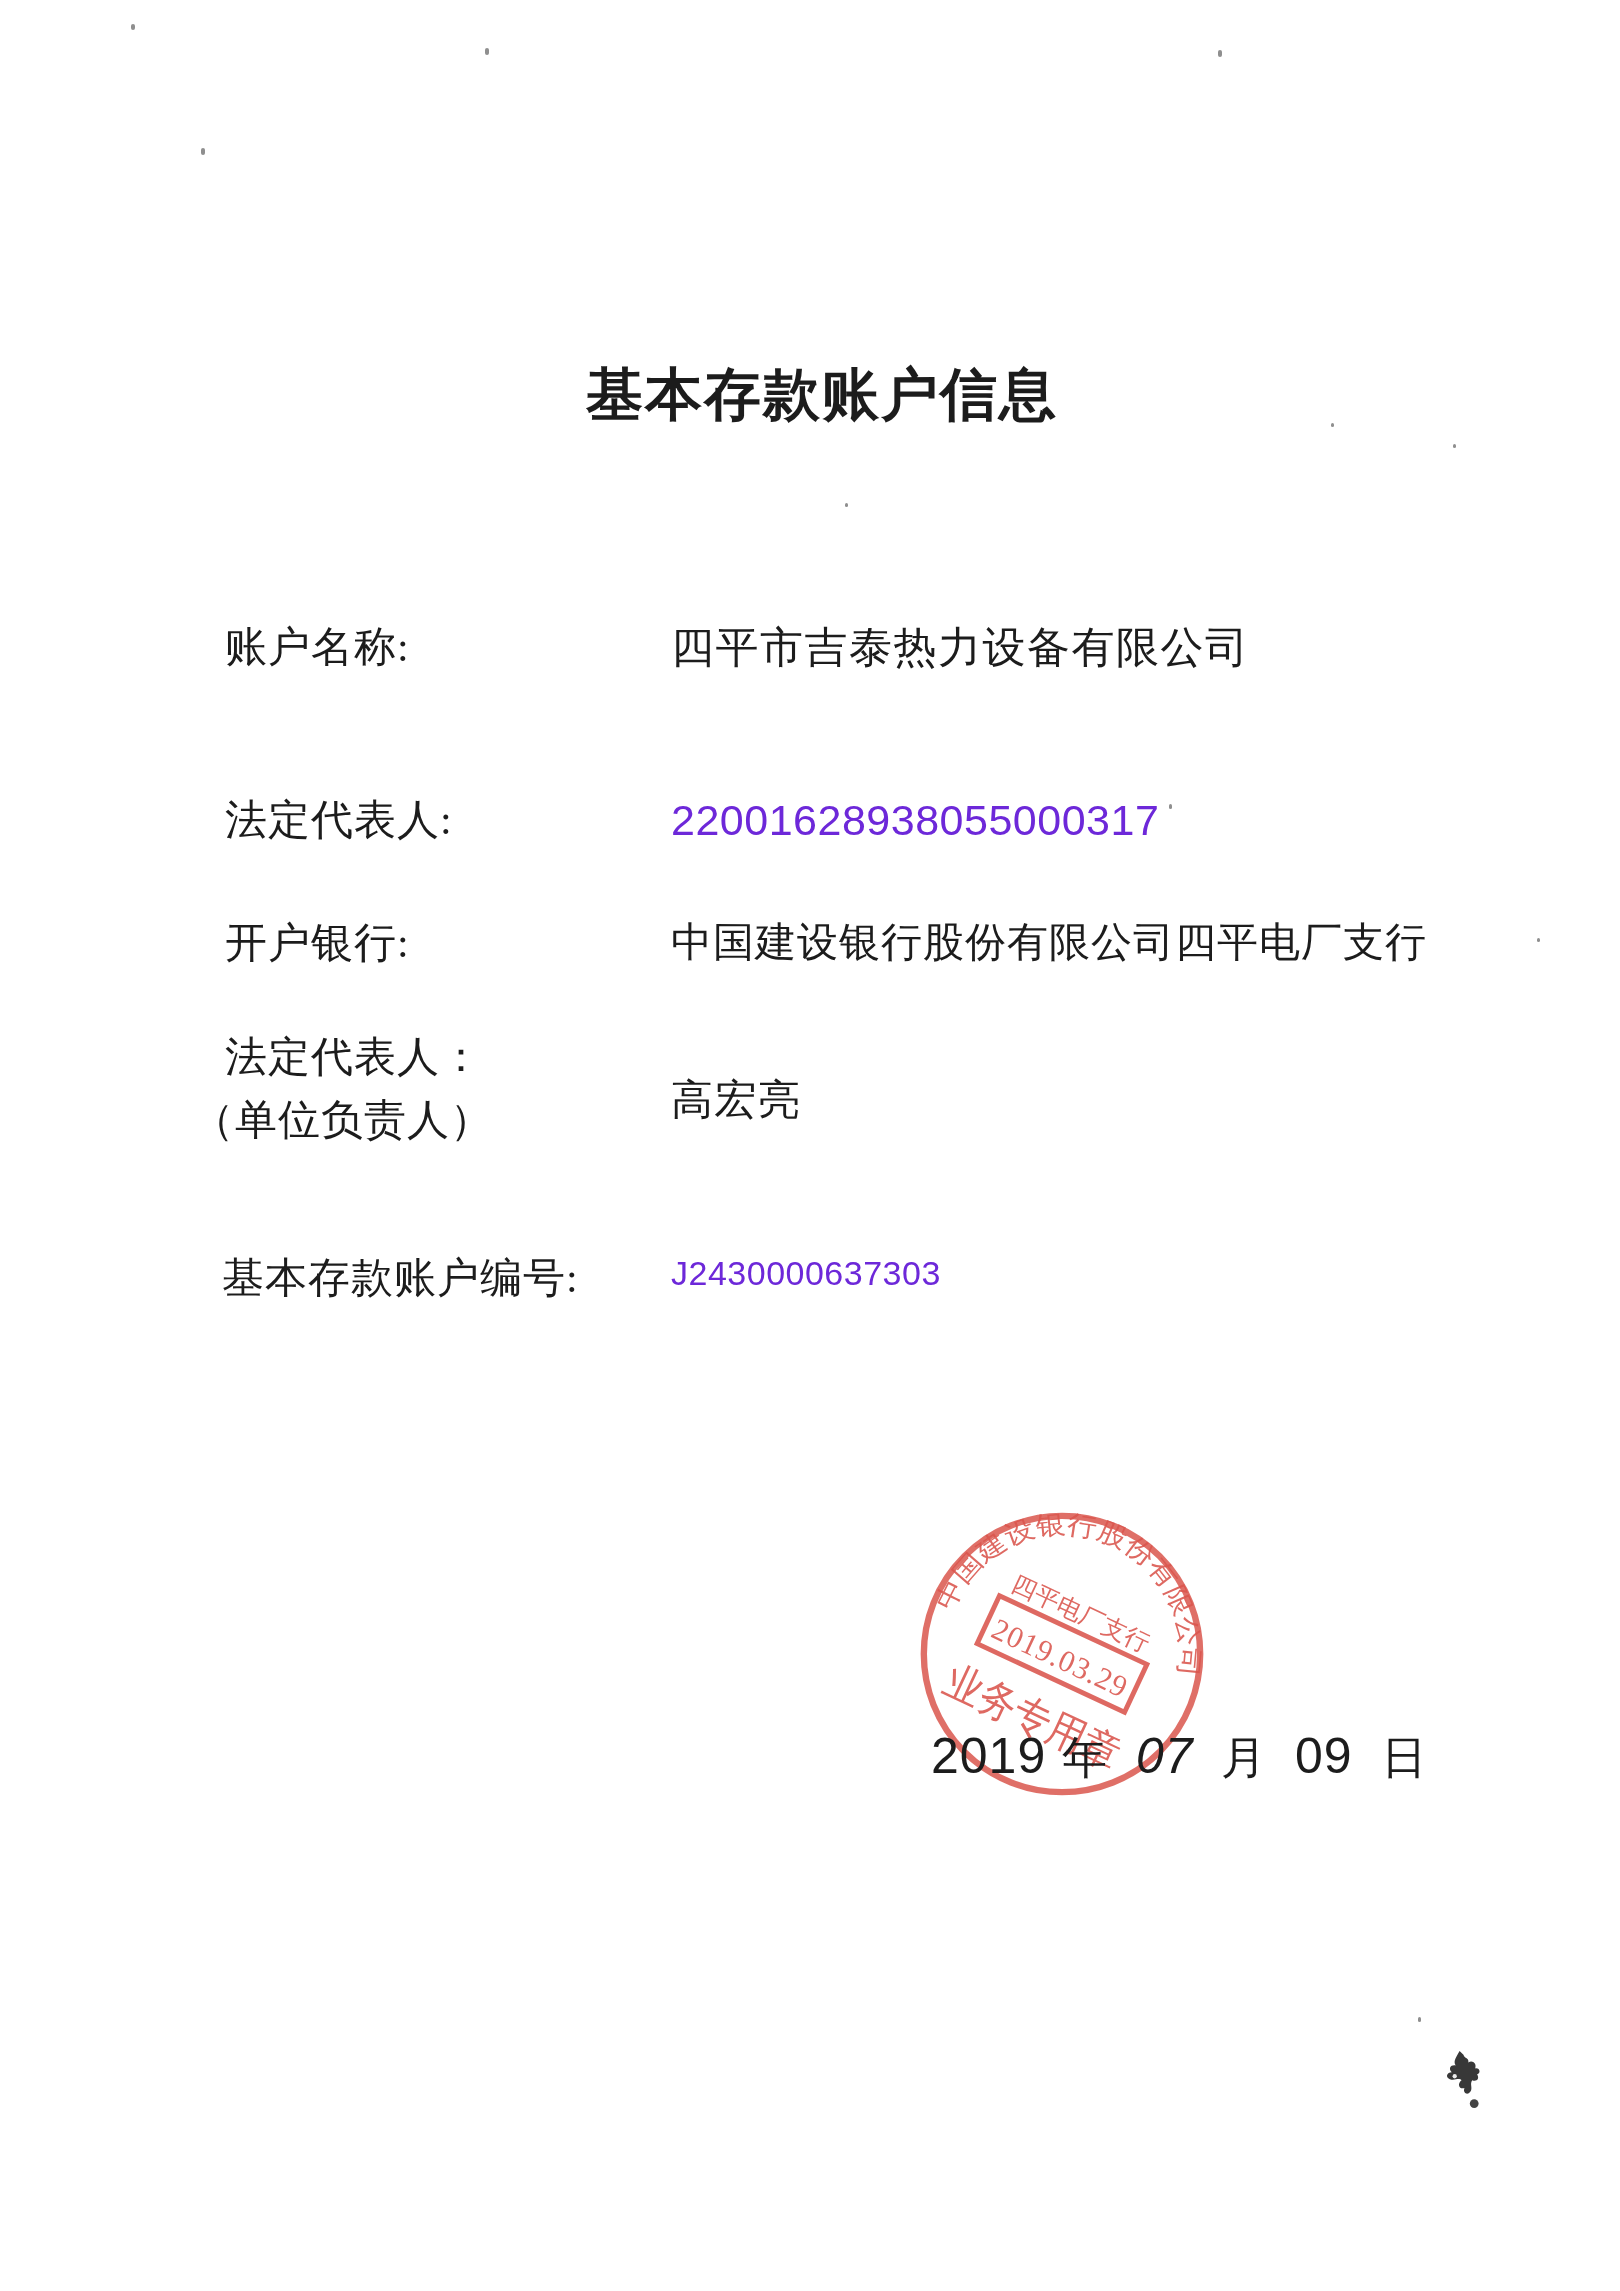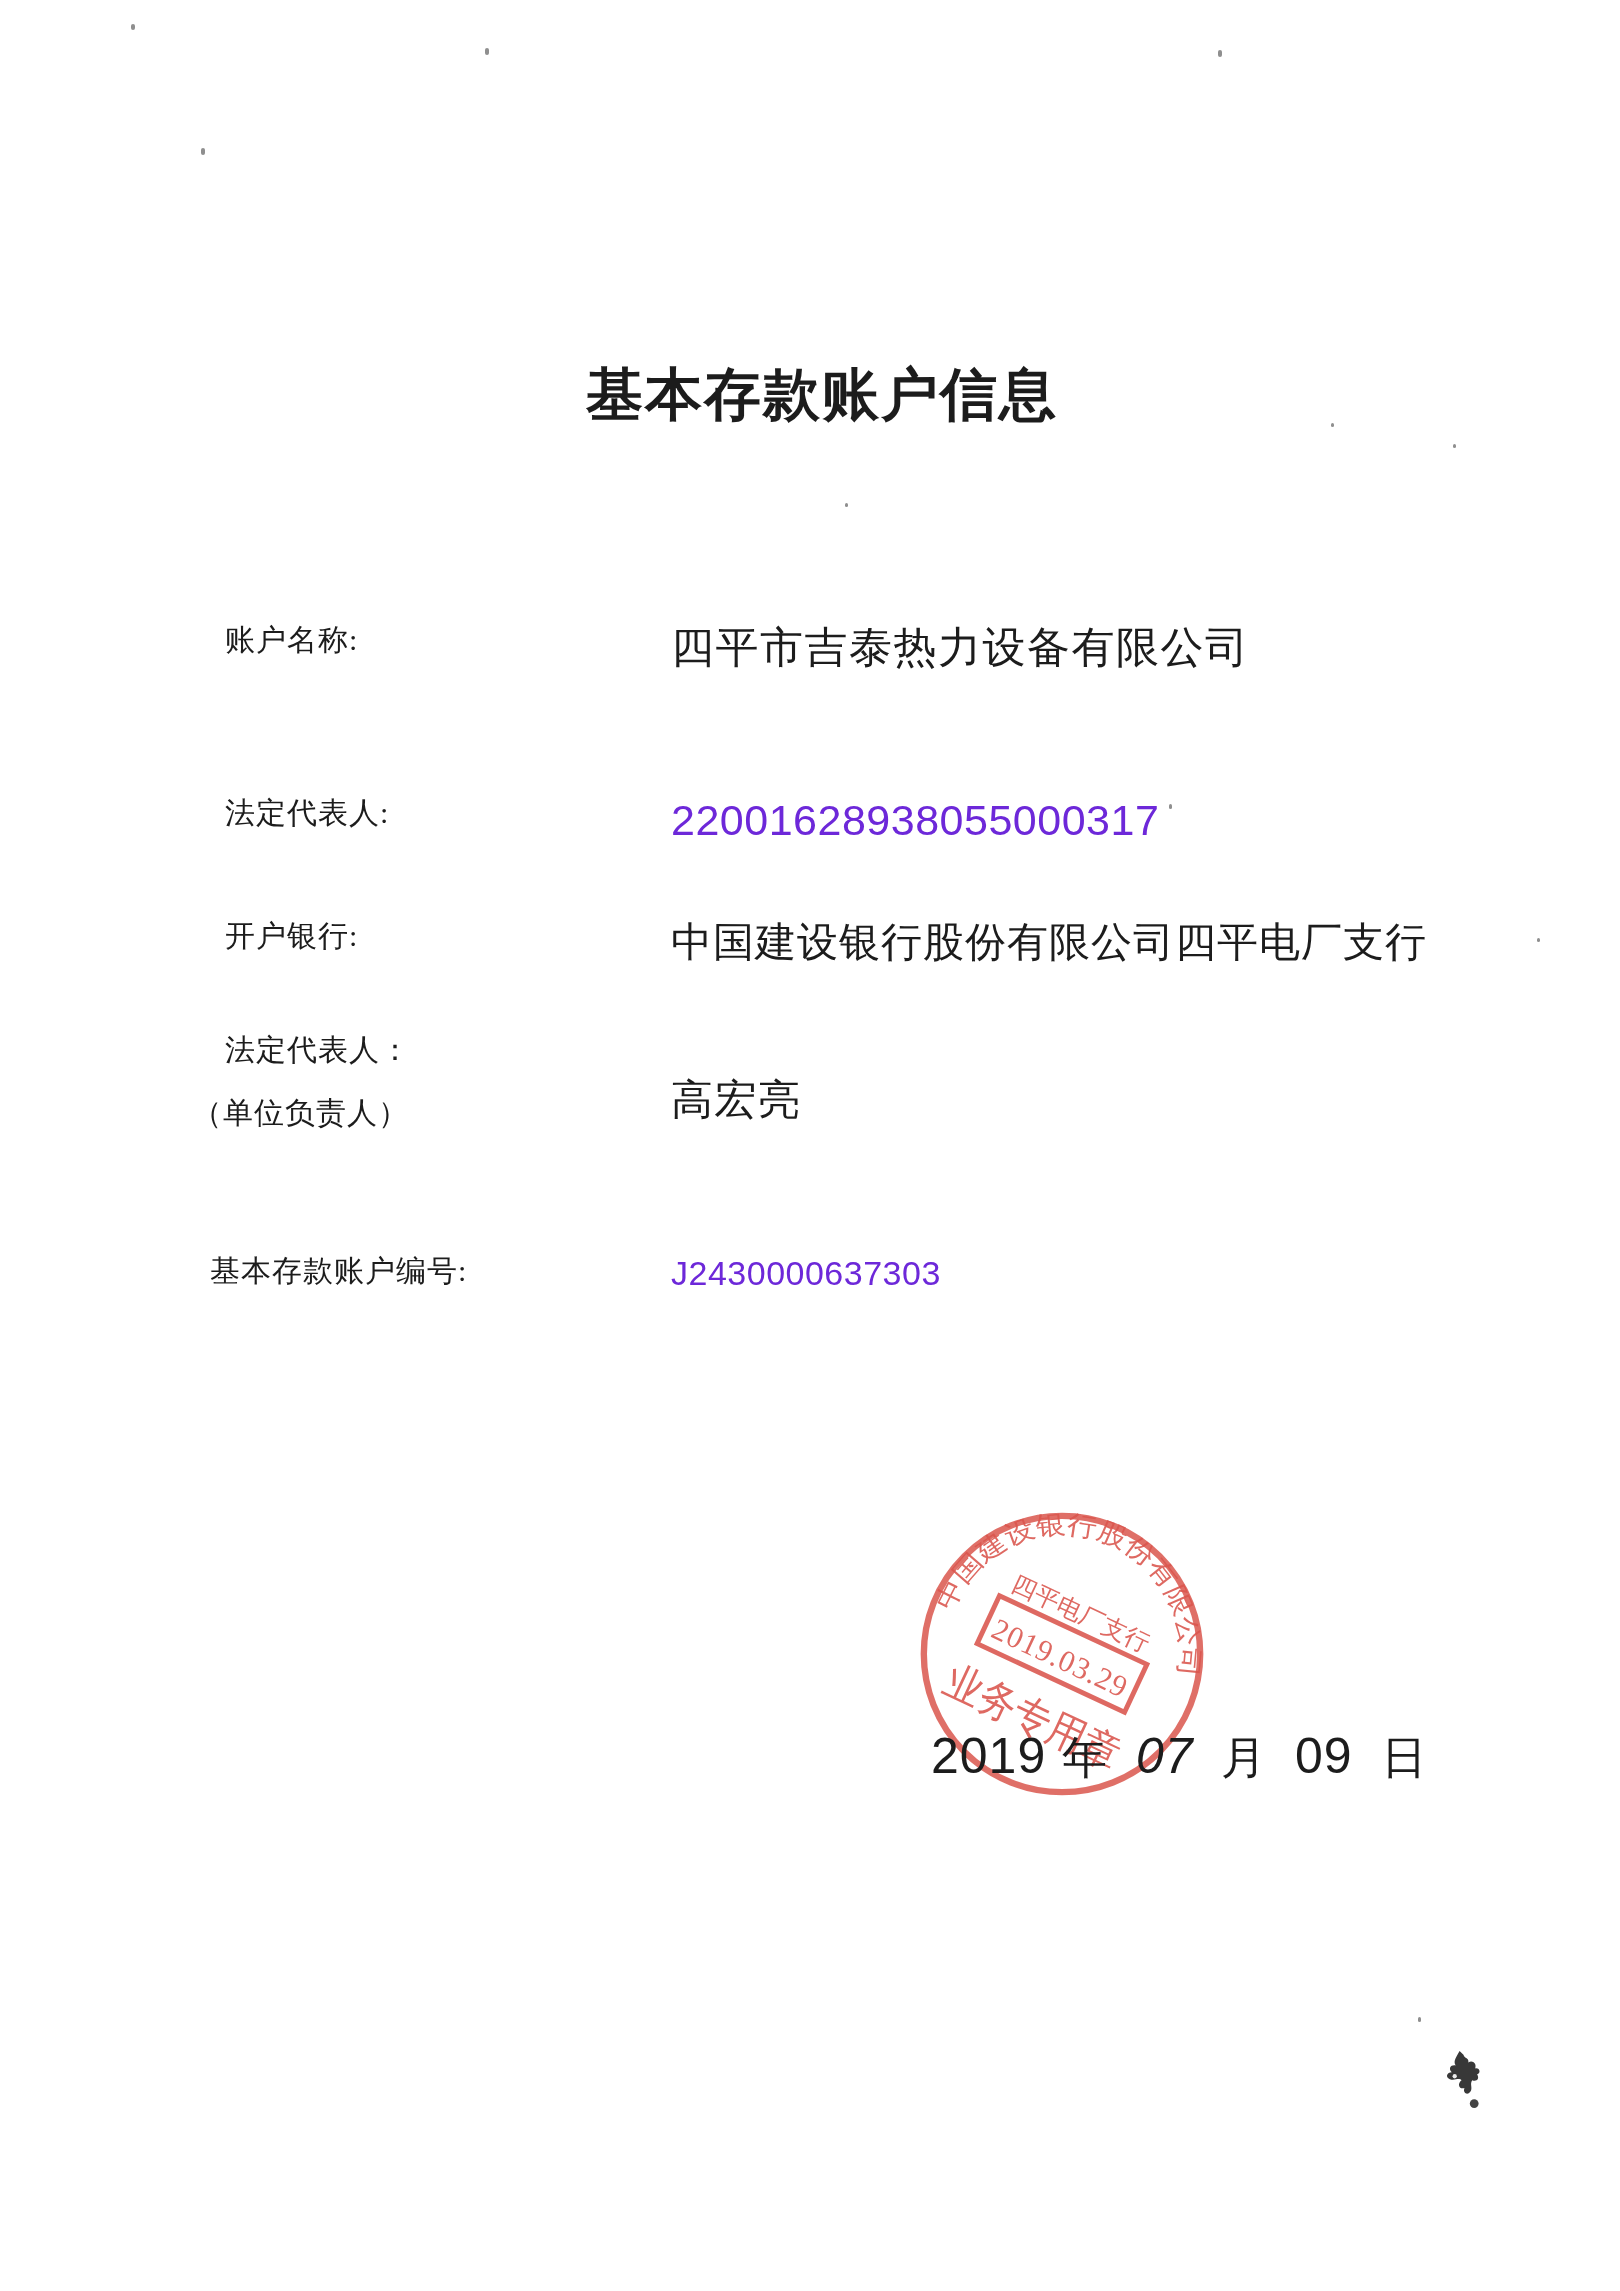--- a/index.html
+++ b/index.html
@@ -23,21 +23,21 @@
     font-size: 57px;
     font-weight: 700;
     letter-spacing: 2px;
     text-align: left;
     line-height: 1.2;
     white-space: nowrap;
   }
   .field-row { position: absolute; left: 0; width: 100%; height: 69px; }
   .field-label {
     position: absolute; left: 225px; top: 0;
-    font-size: 30px; line-height: 1.25; letter-spacing: 1px; white-space: nowrap;
+    font-size: 42px; line-height: 1.25; letter-spacing: 1px; white-space: nowrap;
   }
   .field-value {
     position: absolute; left: 671px; top: 0;
     font-size: 43px; line-height: 1.25; letter-spacing: 1.5px; white-space: nowrap;
   }
   .num-value {
     font-family: "Liberation Sans", "DejaVu Sans", sans-serif;
     font-size: 43px; letter-spacing: 0.5px; color: #6d28d9;
   }
   .label2 { left: 192px; top: 63px; }
@@ -90,21 +90,21 @@
     <div class="field-label label2">（单位负责人）</div>
     <div class="field-value" style="top:43px; font-size:42px;">高宏亮</div>
   </div>
 
   <div class="field-row" style="top:917px">
     <div class="field-label">开户银行:</div>
     <div class="field-value" style="font-size:41px; letter-spacing:1px;">中国建设银行股份有限公司四平电厂支行</div>
   </div>
 
   <div class="field-row" style="top:1252px">
-    <div class="field-label" style="left:210px">基本存款账户编号:</div>
+    <div class="field-label" style="left:222px">基本存款账户编号:</div>
     <div class="field-value num-value" style="font-size:34px">J2430000637303</div>
   </div>
 
   <div class="date-line">
     <span class="d-num g16">2019</span><span class="d-unit g30">年</span><span class="d-num g28">07</span><span class="d-unit g30">月</span><span class="d-num g30">09</span><span class="d-unit">日</span>
   </div>
 
   <svg class="stamp" viewBox="0 0 300 300" aria-hidden="true">
     <circle class="red-stroke" cx="150" cy="150" r="141" stroke-width="6.5" opacity="0.85"></circle>
     <g transform="rotate(25 150 150)" opacity="0.88">

